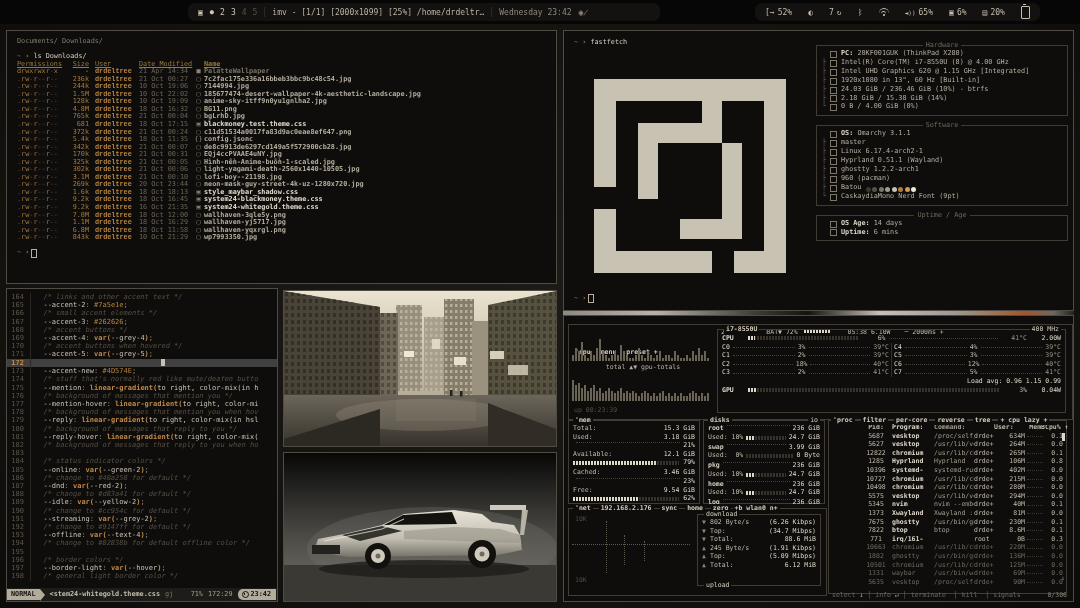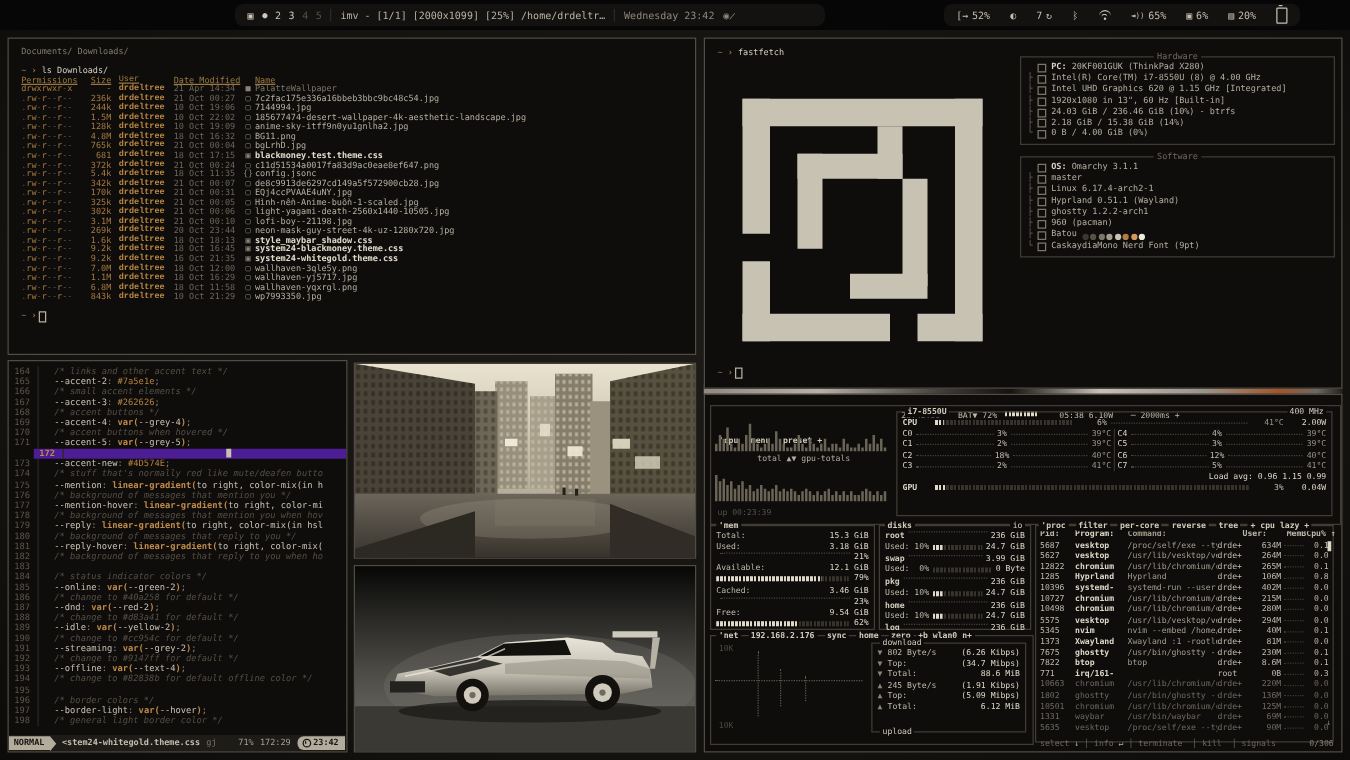--- a/index.html
+++ b/index.html
@@ -24,21 +24,21 @@
   .wifi i{position:absolute;border:1px solid #c5beae;border-bottom:none;border-left:none;border-right:none;border-radius:50%;}
   .wifi i.a1{left:0;top:0;width:10px;height:10px;border-top:1.4px solid #c5beae;}
   .wifi i.a2{left:2.5px;top:3px;width:5px;height:5px;border-top:1.4px solid #c5beae;}
   .wifi i.a3{left:4.5px;top:6px;width:1.6px;height:1.6px;background:#c5beae;border:none;border-radius:50%;}
   
   .win{position:absolute;background:#0e0d0b;border:1px solid #514c43;box-sizing:border-box;overflow:hidden;}
   
   #win-ls{left:6px;top:30px;width:551px;height:254px;padding:7px 10px;font-size:6.8px;line-height:7.55px;}
   .lsrow{display:flex;white-space:pre;}
   .c-perm{width:46px;} .c-size{width:26px;text-align:right;} .c-user{width:44px;padding-left:6px;font-family:Liberation Mono, monospace;}
-  .c-date{width:54px;color:#6b6457;} .c-ico{width:11px;text-align:center;color:#8a8478;} .c-name{flex:1;}
+  .c-date{width:54px;color:#6b6457;} .c-ico{width:11px;text-align:center;color:#8a8478;} .c-name{flex:1;font-weight:bold;}
   .perm-l{color:#a5783f;} .perm-p{color:#5a544a;}
   .sz{color:#a5783f;} .usr{color:#b98643;font-weight:bold;}
   .nm{color:#b5ae9f;} .nm.bold{color:#e2dbcc;font-weight:bold;} .nm.dim{color:#7a7467;}
   .hdr span{color:#9b7840;text-decoration:underline;}
   .dirline{color:#837c6e;} .blank{height:7.55px;}
   .ptilde{color:#837c6e;} .pchev{color:#b07c42;font-weight:bold;} .pcmd{color:#d6cfc0;}
   .curs{display:inline-block;width:4px;height:7px;border:1px solid #b7b0a1;vertical-align:-1px;margin-left:2px;}
   
   #win-ff{left:563px;top:30px;width:511px;height:281px;font-size:6.8px;line-height:8.9px;}
   #ff-prompt{position:absolute;left:10px;top:7px;}
@@ -52,21 +52,21 @@
   .fftree{color:#6f695d;width:8px;}
   .ffico{width:5px;height:5px;border:1px solid #7d7669;margin-right:4px;flex:none;}
   .fflabel{color:#ddd6c7;font-weight:bold;}
   .ffval{color:#b5aea0;}
   .dot{width:5px;height:5px;border-radius:50%;display:inline-block;margin-right:1.5px;}
   
   #win-ed{left:6px;top:288px;width:272px;height:314px;font-size:7px;line-height:8.2px;padding-top:4px;}
   .edl{display:flex;white-space:pre;position:relative;}
   .edl .no{width:17px;text-align:right;color:#5c564b;flex:none;}
   .edl .gsep{width:6px;border-right:1px solid #2b2823;margin-right:4px;flex:none;}
-  .edl.cur{background:#4c1d95;margin-left:20px;} .edl.cur .no{color:#c08a4a;font-weight:bold;}
+  .edl.cur{background:#404040;} .edl.cur .no{color:#c08a4a;font-weight:bold;}
   .cm{color:#564f44;font-style:italic;} .pn{color:#c9c2b3;} .pu{color:#8f887a;}
   .vl{color:#b5813f;} .kw{color:#c08a4a;font-weight:bold;} .vn{color:#c9c2b3;}
   .edcur{display:inline-block;width:4px;height:7.4px;background:#c8c2b3;vertical-align:-1px;}
   #ed-status{position:absolute;left:0;right:0;bottom:0;height:13px;background:#1e1c18;display:flex;align-items:center;font-size:6.8px;gap:5px;padding:0 0 0 0;}
   .mode{background:#b3ac9c;color:#16140f;font-weight:bold;padding:1px 4px;}
   .modearrow{width:0;height:0;border-top:6.5px solid transparent;border-bottom:6.5px solid transparent;border-left:5px solid #b3ac9c;margin-left:-5px;}
   .fname{color:#c4bdae;font-weight:bold;} .stdim{color:#7d7669;}
   .sps{flex:1;} .stpct{color:#a59e8f;} .stpos{color:#a59e8f;}
   .timebadge{background:#b3ac9c;color:#16140f;font-weight:bold;padding:1px 5px 1px 4px;border-radius:5px 0 0 5px;display:flex;align-items:center;gap:2px;margin-right:1px;}
   .clkico{width:5px;height:5px;border:1px solid #16140f;border-radius:50%;position:relative;}
@@ -107,21 +107,21 @@
   #net-graph .hl{position:absolute;left:0;right:0;top:42%;border-top:1px dotted #5c564c;}
   #net-graph .v1,#net-graph .v2,#net-graph .v3{position:absolute;border-left:1px dotted #5c564c;}
   #net-graph .v1{left:34px;top:8px;height:52px;} #net-graph .v2{left:52px;top:22px;height:30px;} #net-graph .v3{left:72px;top:28px;height:20px;}
   .k10{position:absolute;left:3px;color:#4e4a42;} 
   #net-inner{position:absolute;left:128px;top:5px;width:124px;height:72px;border:1px solid #413d35;padding:3px 4px;box-sizing:border-box;}
   .nlab{position:absolute;background:#0e0d0b;padding:0 2px;color:#d3ccbd;}
   .netrow{display:flex;white-space:pre;} .netrow .arr{color:#8a8478;width:8px;} .netrow .rv{margin-left:auto;color:#ded8c9;}
   #proc-hdr{display:flex;white-space:pre;color:#d3ccbd;font-weight:bold;}
   .pr{display:flex;white-space:pre;}
   .pr.dim span{color:#6e6960;}
-  .p-pid{width:24px;text-align:left;color:#c0b9ab;}
+  .p-pid{width:24px;text-align:center;color:#c0b9ab;margin-left:32px;}
   .p-prog{width:42px;padding-left:4px;color:#ded8c9;font-weight:bold;}
   .pr.dim .p-prog{font-weight:normal;}
   .p-cmd{flex:1;overflow:hidden;color:#a39c8e;}
   .p-user{width:27px;color:#c0b9ab;}
   .p-mem{width:24px;text-align:right;color:#c0b9ab;}
   .p-dots{width:16px;border-bottom:1px dotted #3c3831;height:1px;align-self:center;margin:0 2px;}
   .p-cpu{width:18px;text-align:right;color:#c0b9ab;}
   .scrbar{position:absolute;right:1px;top:12px;width:3px;height:8px;background:#ded8c9;}
   .scrarr{position:absolute;right:1px;color:#8a8478;}
   #b-foot{position:absolute;left:268px;bottom:1px;width:235px;display:flex;gap:4px;color:#6e6960;white-space:pre;}
@@ -264,20 +264,25 @@
         <div class="ffbox">
           <div class="fftitle"><b>Software</b></div>
           <div class="ffline"><span class="fftree"></span><span class="ffico"></span><span class="fflabel">OS: </span><span class="ffval">Omarchy 3.1.1</span></div>
           <div class="ffline"><span class="fftree">├</span><span class="ffico"></span><span class="ffval">master</span></div>
           <div class="ffline"><span class="fftree">├</span><span class="ffico"></span><span class="ffval">Linux 6.17.4-arch2-1</span></div>
           <div class="ffline"><span class="fftree">├</span><span class="ffico"></span><span class="ffval">Hyprland 0.51.1 (Wayland)</span></div>
           <div class="ffline"><span class="fftree">├</span><span class="ffico"></span><span class="ffval">ghostty 1.2.2-arch1</span></div>
           <div class="ffline"><span class="fftree">├</span><span class="ffico"></span><span class="ffval">960 (pacman)</span></div>
           <div class="ffline"><span class="fftree">├</span><span class="ffico"></span><span class="ffval">Batou </span><span class="dot" style="background: rgb(58, 55, 47);"></span><span class="dot" style="background: rgb(85, 81, 74);"></span><span class="dot" style="background: rgb(123, 118, 106);"></span><span class="dot" style="background: rgb(163, 157, 143);"></span><span class="dot" style="background: rgb(200, 194, 180);"></span><span class="dot" style="background: rgb(176, 124, 66);"></span><span class="dot" style="background: rgb(210, 154, 90);"></span><span class="dot" style="background: rgb(239, 233, 218);"></span></div>
           <div class="ffline"><span class="fftree">└</span><span class="ffico"></span><span class="ffval">CaskaydiaMono Nerd Font (9pt)</span></div>
+        </div>
+        <div class="ffbox">
+          <div class="fftitle"><b>Uptime / Age</b></div>
+          <div class="ffline"><span class="fftree"></span><span class="ffico"></span><span class="fflabel">OS Age: </span><span class="ffval">14 days</span></div>
+          <div class="ffline"><span class="fftree"></span><span class="ffico"></span><span class="fflabel">Uptime: </span><span class="ffval">6 mins</span></div>
         </div>
       </div>
     <div class="lsrow" id="ff-prompt2"><span class="ptilde">~</span><span>&nbsp;</span><span class="pchev">›</span><span class="curs"></span></div>
   </div>
 
   <div class="win" id="win-ed">
     <div id="ed-lines">
         <div class="edl"><span class="no">164</span><span class="gsep"></span><span><span>  </span><span class="cm">/* links and other accent text */</span></span></div>
         <div class="edl"><span class="no">165</span><span class="gsep"></span><span><span>  </span><span class="pn">--accent-2</span><span class="pu">: </span><span class="vl">#7a5e1e</span><span class="pu">;</span></span></div>
         <div class="edl"><span class="no">166</span><span class="gsep"></span><span><span>  </span><span class="cm">/* small accent elements */</span></span></div>

